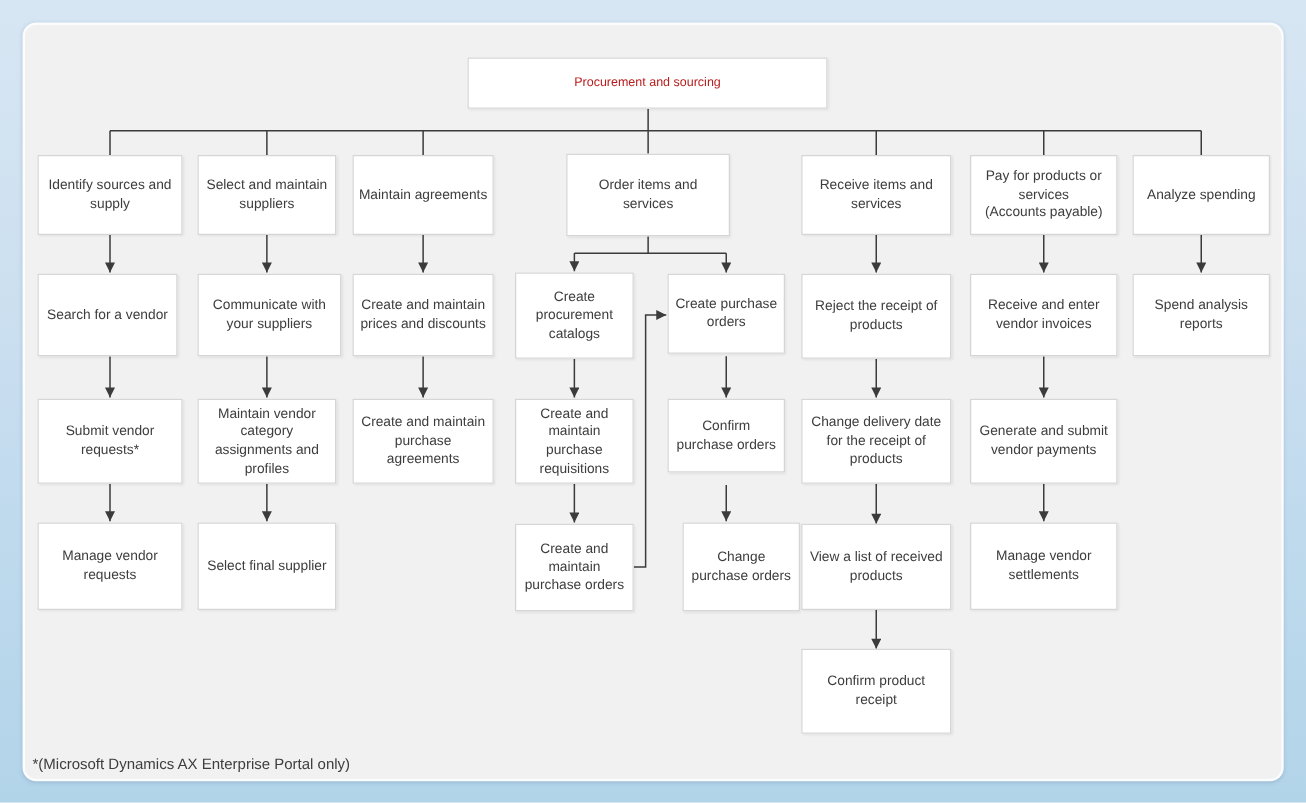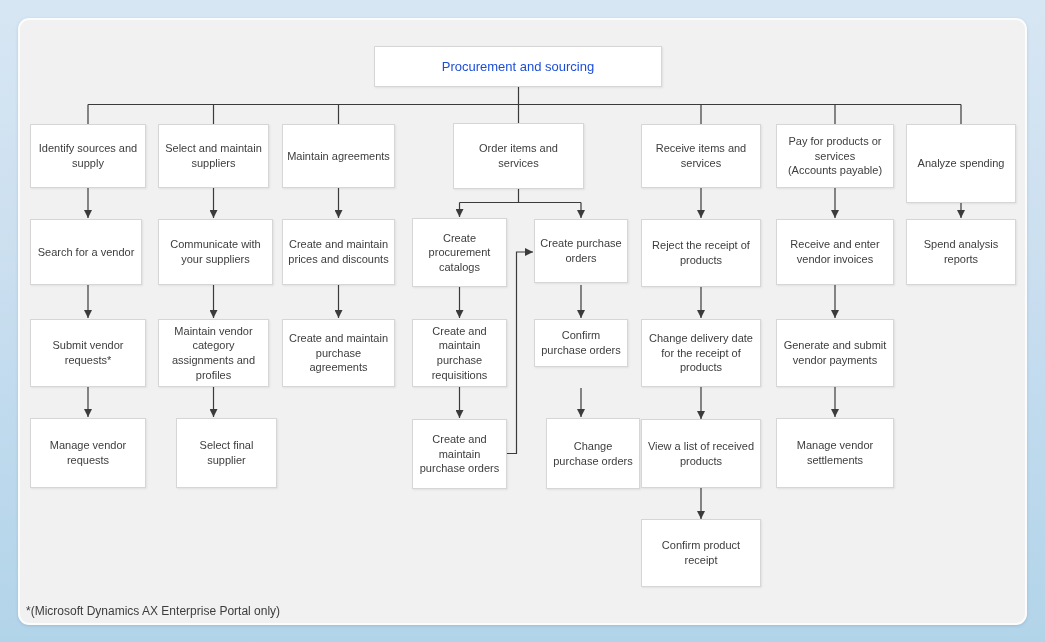--- a/index.html
+++ b/index.html
@@ -35,22 +35,22 @@
     box-shadow: 1px 1px 2px rgba(0,0,0,0.07);
     box-sizing: border-box;
     display: flex; align-items: center; justify-content: center;
     text-align: center;
     font-size: 11px; line-height: 1.32;
     color: #3d3d3d;
     padding: 3px 4px;
     white-space: pre-line;
   }
   .node.title {
-    font-size: 13px;
-    color: #1d4ed8;
+    font-size: 10px;
+    color: #b91c1c;
     padding: 3px 8px;
   }
   .footnote {
     position: absolute;
     left: 26px; top: 604px;
     font-size: 12px;
     color: #3d3d3d;
   }
 </style>
 </head>
@@ -112,45 +112,45 @@
   <div class="node title" style="left:374px;top:46px;width:288px;height:41px">Procurement and sourcing</div>
 
   <div class="node" style="left:30px;top:124px;width:116px;height:64px">Identify sources and supply</div>
   <div class="node" style="left:30px;top:219px;width:112px;height:66px">Search for a vendor</div>
   <div class="node" style="left:30px;top:319px;width:116px;height:68px">Submit vendor requests*</div>
   <div class="node" style="left:30px;top:418px;width:116px;height:70px">Manage vendor requests</div>
 
   <div class="node" style="left:158px;top:124px;width:111px;height:64px">Select and maintain suppliers</div>
   <div class="node" style="left:158px;top:219px;width:115px;height:66px">Communicate with your suppliers</div>
   <div class="node" style="left:158px;top:319px;width:111px;height:68px">Maintain vendor category assignments and profiles</div>
-  <div class="node" style="left:176px;top:418px;width:101px;height:70px">Select final supplier</div>
+  <div class="node" style="left:158px;top:418px;width:111px;height:70px">Select final supplier</div>
 
   <div class="node" style="left:282px;top:124px;width:113px;height:64px">Maintain agreements</div>
   <div class="node" style="left:282px;top:219px;width:113px;height:66px">Create and maintain prices and discounts</div>
   <div class="node" style="left:282px;top:319px;width:113px;height:68px">Create and maintain purchase agreements</div>
 
   <div class="node" style="left:453px;top:123px;width:131px;height:66px">Order items and services</div>
 
   <div class="node" style="left:412px;top:218px;width:95px;height:69px">Create procurement catalogs</div>
   <div class="node" style="left:412px;top:319px;width:95px;height:68px">Create and maintain purchase requisitions</div>
   <div class="node" style="left:412px;top:419px;width:95px;height:70px">Create and maintain purchase orders</div>
 
   <div class="node" style="left:534px;top:219px;width:94px;height:64px">Create purchase orders</div>
-  <div class="node" style="left:534px;top:319px;width:94px;height:48px">Confirm purchase orders</div>
+  <div class="node" style="left:534px;top:319px;width:94px;height:59px">Confirm purchase orders</div>
   <div class="node" style="left:546px;top:418px;width:94px;height:71px">Change purchase orders</div>
 
   <div class="node" style="left:641px;top:124px;width:120px;height:64px">Receive items and services</div>
   <div class="node" style="left:641px;top:219px;width:120px;height:68px">Reject the receipt of products</div>
   <div class="node" style="left:641px;top:319px;width:120px;height:68px">Change delivery date for the receipt of products</div>
   <div class="node" style="left:641px;top:519px;width:120px;height:68px">Confirm product receipt</div>
   <div class="node" style="left:641px;top:419px;width:120px;height:69px">View a list of received products</div>
 
   <div class="node" style="left:776px;top:124px;width:118px;height:64px">Pay for products or services
 (Accounts payable)</div>
   <div class="node" style="left:776px;top:219px;width:118px;height:66px">Receive and enter vendor invoices</div>
   <div class="node" style="left:776px;top:319px;width:118px;height:68px">Generate and submit vendor payments</div>
   <div class="node" style="left:776px;top:418px;width:118px;height:70px">Manage vendor settlements</div>
 
-  <div class="node" style="left:906px;top:124px;width:110px;height:79px">Analyze spending</div>
+  <div class="node" style="left:906px;top:124px;width:110px;height:64px">Analyze spending</div>
   <div class="node" style="left:906px;top:219px;width:110px;height:66px">Spend analysis reports</div>
 
   <div class="footnote">*(Microsoft Dynamics AX Enterprise Portal only)</div>
 </div>
 
 </body></html>

